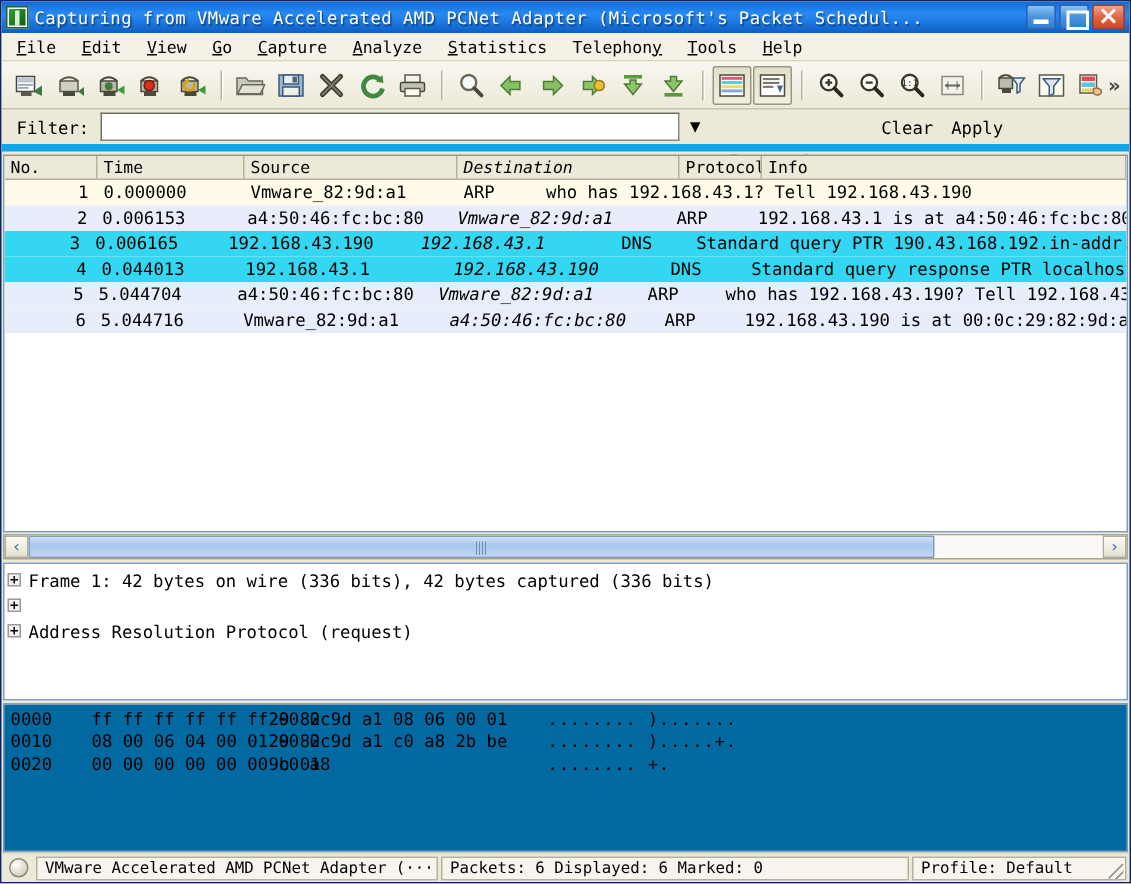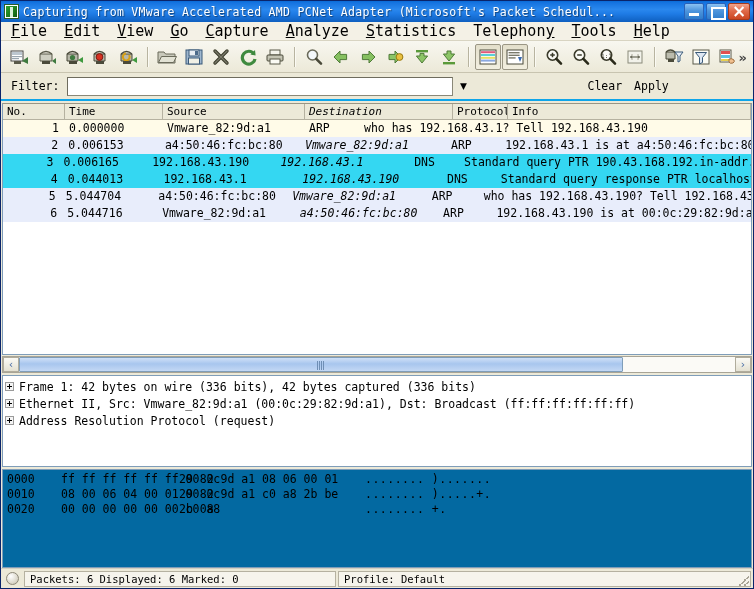--- a/index.html
+++ b/index.html
@@ -78,21 +78,21 @@
   
   .menubar {
     flex: 0 0 19px; height:19px;
     background:#f4f1e6;
     display:flex; align-items:center;
     padding-left: 10px;
     border-bottom:1px solid #d8d4c2;
   }
   .menu-item {
     font-family:"DejaVu Sans Mono", monospace;
-    font-size:15px; color:#000;
+    font-size:11px; color:#000;
     padding: 0 9px 0 0;
     margin-right: 8px;
     white-space:nowrap; cursor:default;
   }
   .menu-item .mn { text-decoration: underline; }
 
   
   .toolbar {
     flex:0 0 32px; height:32px;
     background: linear-gradient(to bottom,#f8f7f0,#ece9d8);
@@ -113,21 +113,21 @@
     position:absolute; right:6px; top:9px;
     font-family:"DejaVu Sans",sans-serif; font-size:13px; font-weight:bold; color:#444;
   }
 
   
   .filterbar {
     flex:0 0 28px; height:28px;
     background:#ece9d8;
     display:flex; align-items:center;
     padding-left:10px;
-    border-bottom:2px solid #0ea5e9;
+    border-bottom:5px solid #0ea5e9;
   }
   .filter-label {
     font-family:"DejaVu Sans Mono", monospace;
     font-size:11.5px; margin-right:8px; flex:0 0 auto;
   }
   .filter-input {
     flex:0 0 386px; height:19px;
     border:1px solid #8a8878; border-top-color:#6e6c5e; border-left-color:#6e6c5e;
     background:#fff;
     font-family:"DejaVu Sans Mono",monospace; font-size:11px;
@@ -587,21 +587,20 @@
     <div class="hs-arrow">›</div>
   </div>
 
   <div class="detail">
     <div class="dt-row">
       <span class="tw"></span>
       <span>Frame 1: 42 bytes on wire (336 bits), 42 bytes captured (336 bits)</span>
     </div>
     <div class="dt-row">
       <span class="tw"></span>
-      <span>Ethernet II, Src: Vmware_82:9d:a1 (00:0c:29:82:9d:a1), Dst: Broadcast (ff:ff:ff:ff:ff:ff)</span>
     </div>
     <div class="dt-row">
       <span class="tw"></span>
       <span>Address Resolution Protocol (request)</span>
     </div>
   </div>
 
   <div class="hexpane">
     <div class="hx-row">
       <span class="hx-off">0000</span>
@@ -611,24 +610,25 @@
     </div>
     <div class="hx-row">
       <span class="hx-off">0010</span>
       <span class="hx-b1">08 00 06 04 00 01 00 0c</span>
       <span class="hx-b2">29 82 9d a1 c0 a8 2b be</span>
       <span class="hx-asc">........ ).....+.</span>
     </div>
     <div class="hx-row">
       <span class="hx-off">0020</span>
       <span class="hx-b1">00 00 00 00 00 00 c0 a8</span>
-      <span class="hx-b2">2b 08</span>
+      <span class="hx-b2">9b 01</span>
       <span class="hx-asc">........ +.</span>
     </div>
   </div>
 
   <div class="statusbar">
     <div class="st-circle"></div>
+    <div class="st-cell st-iface">VMware Accelerated AMD PCNet Adapter (···</div>
     <div class="st-cell st-pkts">Packets: 6 Displayed: 6 Marked: 0</div>
     <div class="st-cell st-prof">Profile: Default<span class="st-grip"></span></div>
   </div>
 
 </div>
 
 </body></html>

